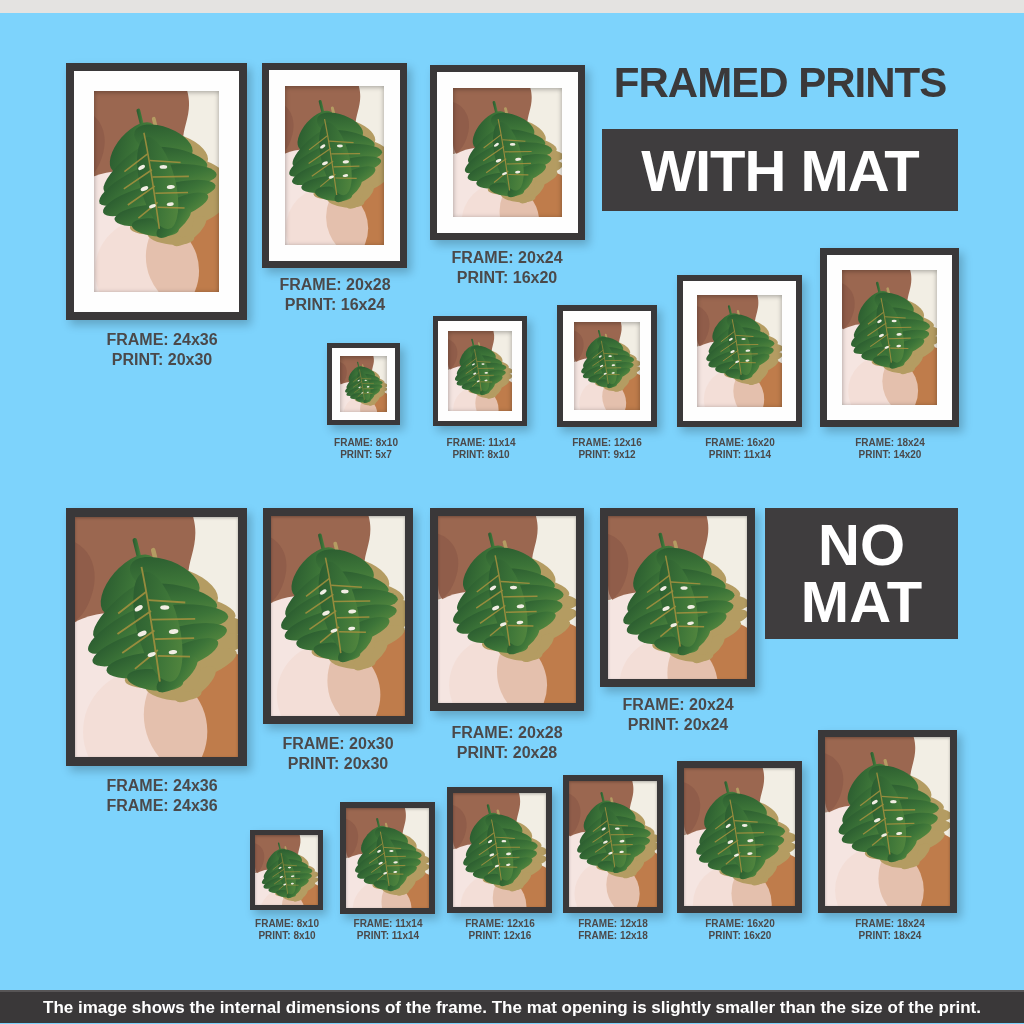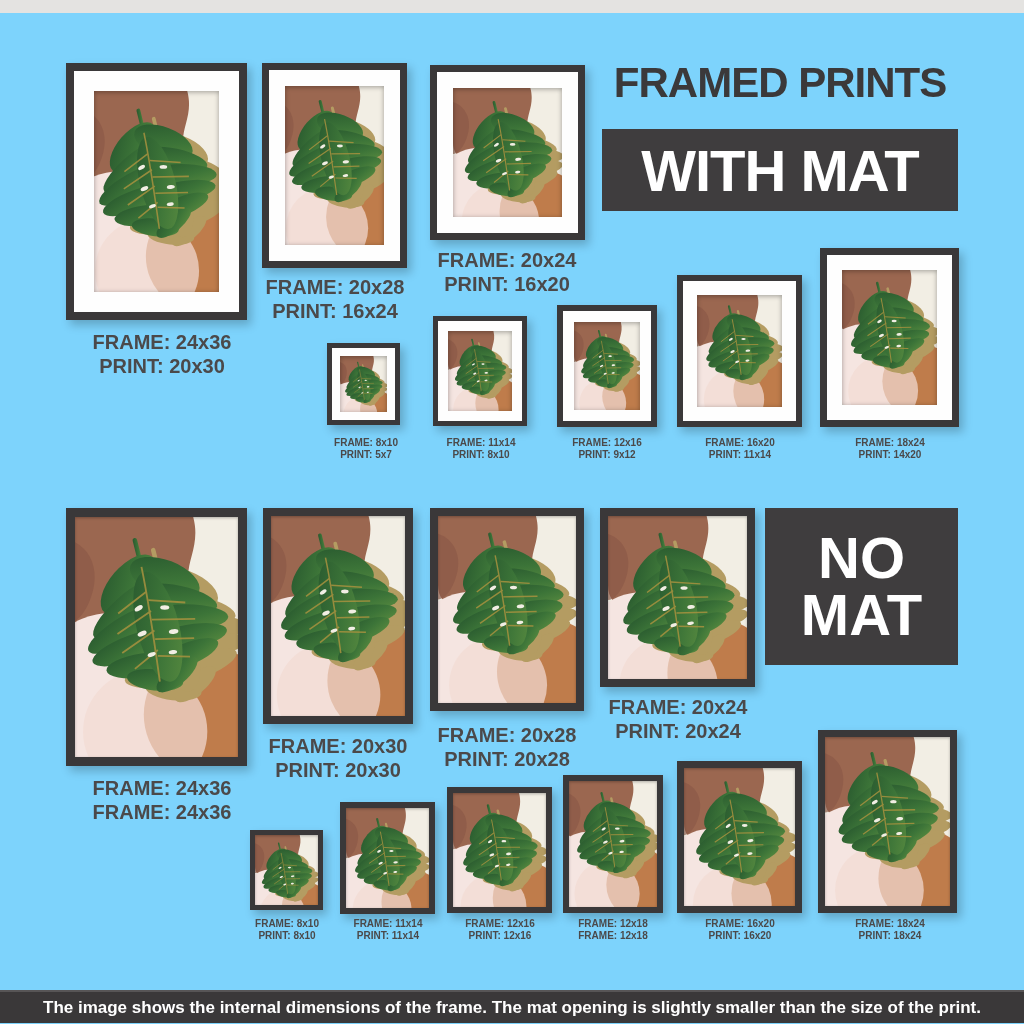--- a/index.html
+++ b/index.html
@@ -14,35 +14,35 @@
     position:absolute; border-style:solid; border-color:#3a3839;
     background:#fefefe; box-shadow:4px 5px 9px rgba(0,0,0,.22);
   }
   .opening { position:relative; width:100%; height:100%; overflow:hidden; background:#f2eee4; }
   .opening::after { content:""; position:absolute; inset:0; box-shadow:inset 0 1px 5px rgba(0,0,0,.35); }
   .nomat .opening::after { box-shadow:inset 0 1px 3px rgba(0,0,0,.28); }
   svg.art { position:absolute; inset:0; width:100%; height:100%; display:block; }
   .flabel {
     position:absolute; text-align:center; color:#4b494a; font-weight:bold; line-height:1.22;
   }
-  .flabel.big   { font-size:20px; }
+  .flabel.big   { font-size:16px; }
   .flabel.small { font-size:10px; }
   .title {
     position:absolute; left:590px; top:48px; width:380px; height:44px;
     display:flex; align-items:center; justify-content:center;
     font-size:42px; font-weight:bold; letter-spacing:-1px; color:#3b393a; white-space:nowrap;
   }
   .banner-withmat {
     position:absolute; left:602px; top:116px; width:356px; height:82px;
     background:#3f3d3e; color:#ffffff;
     display:flex; align-items:center; justify-content:center;
     font-size:58px; font-weight:bold; letter-spacing:-1px; white-space:nowrap;text-align:right;
   }
   .banner-nomat {
-    position:absolute; left:765px; top:495px; width:193px; height:157px;
+    position:absolute; left:765px; top:495px; width:193px; height:131px;
     background:#3f3d3e; color:#ffffff;
     display:flex; flex-direction:column; align-items:center; justify-content:center;
     font-size:58px; font-weight:bold; line-height:.98; letter-spacing:0px;
   }
   .footer {
     position:absolute; left:0; top:977px; width:1024px; height:33px;
     background:#3a3839; color:#ffffff; border-top:2px solid #575556;
     display:flex; align-items:center; justify-content:center;
     font-size:17px; font-weight:bold; white-space:nowrap;
   }

